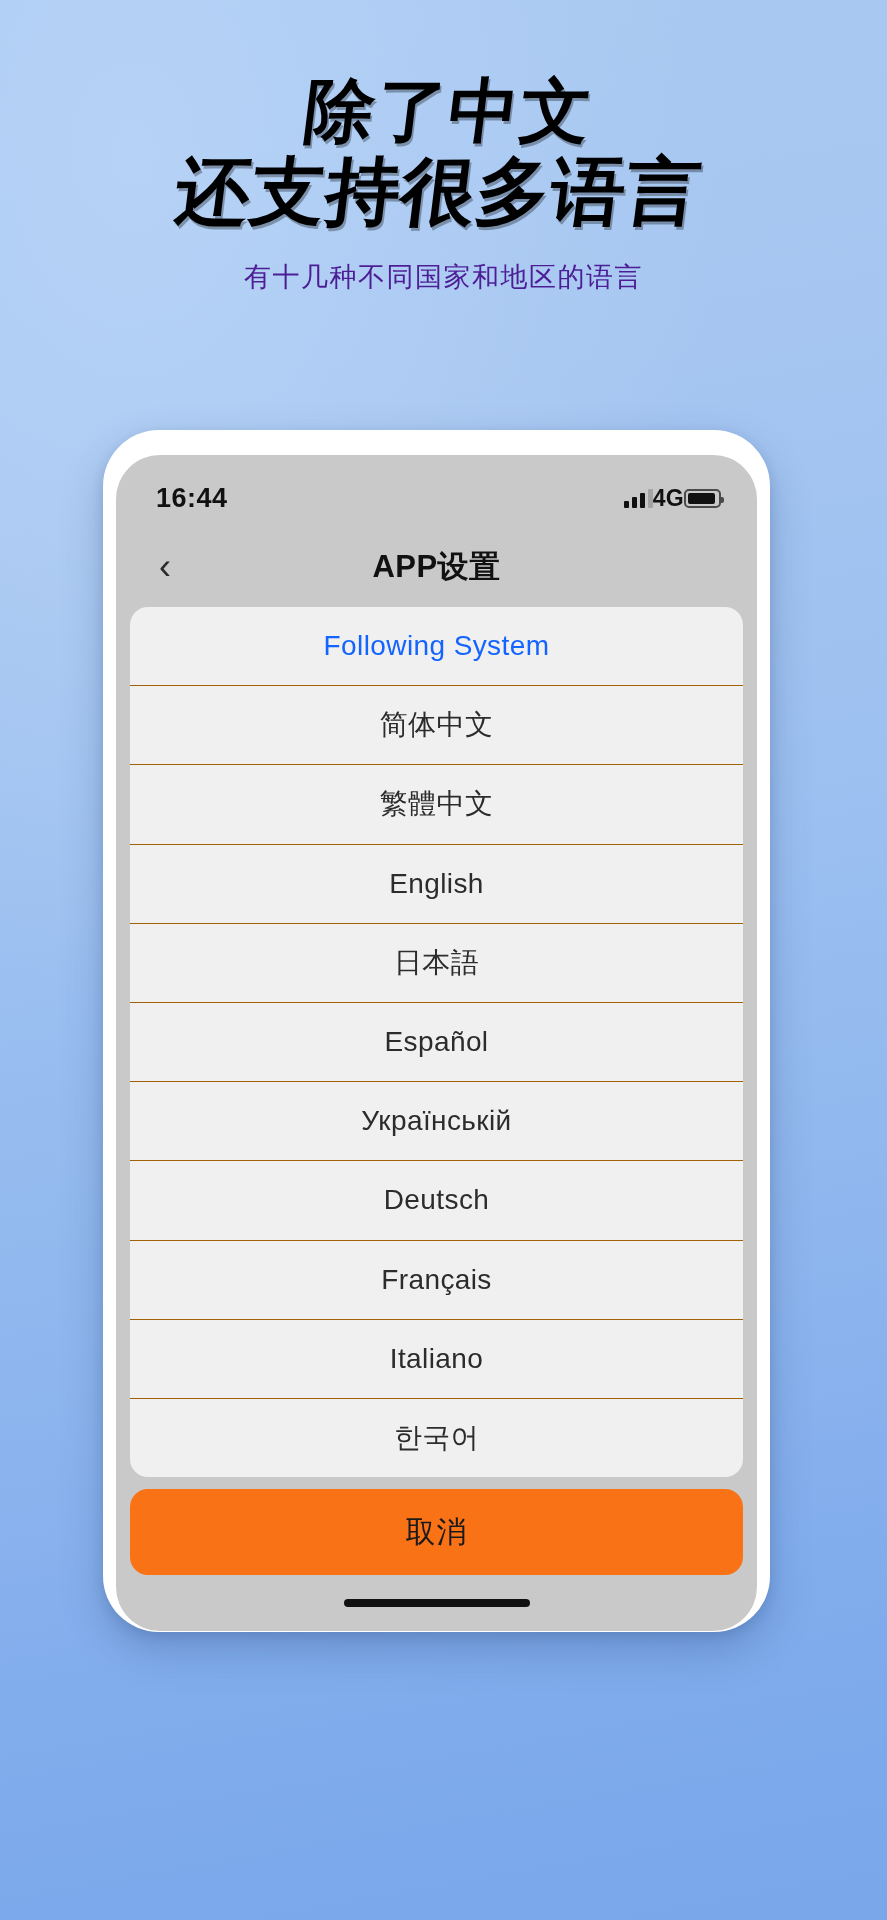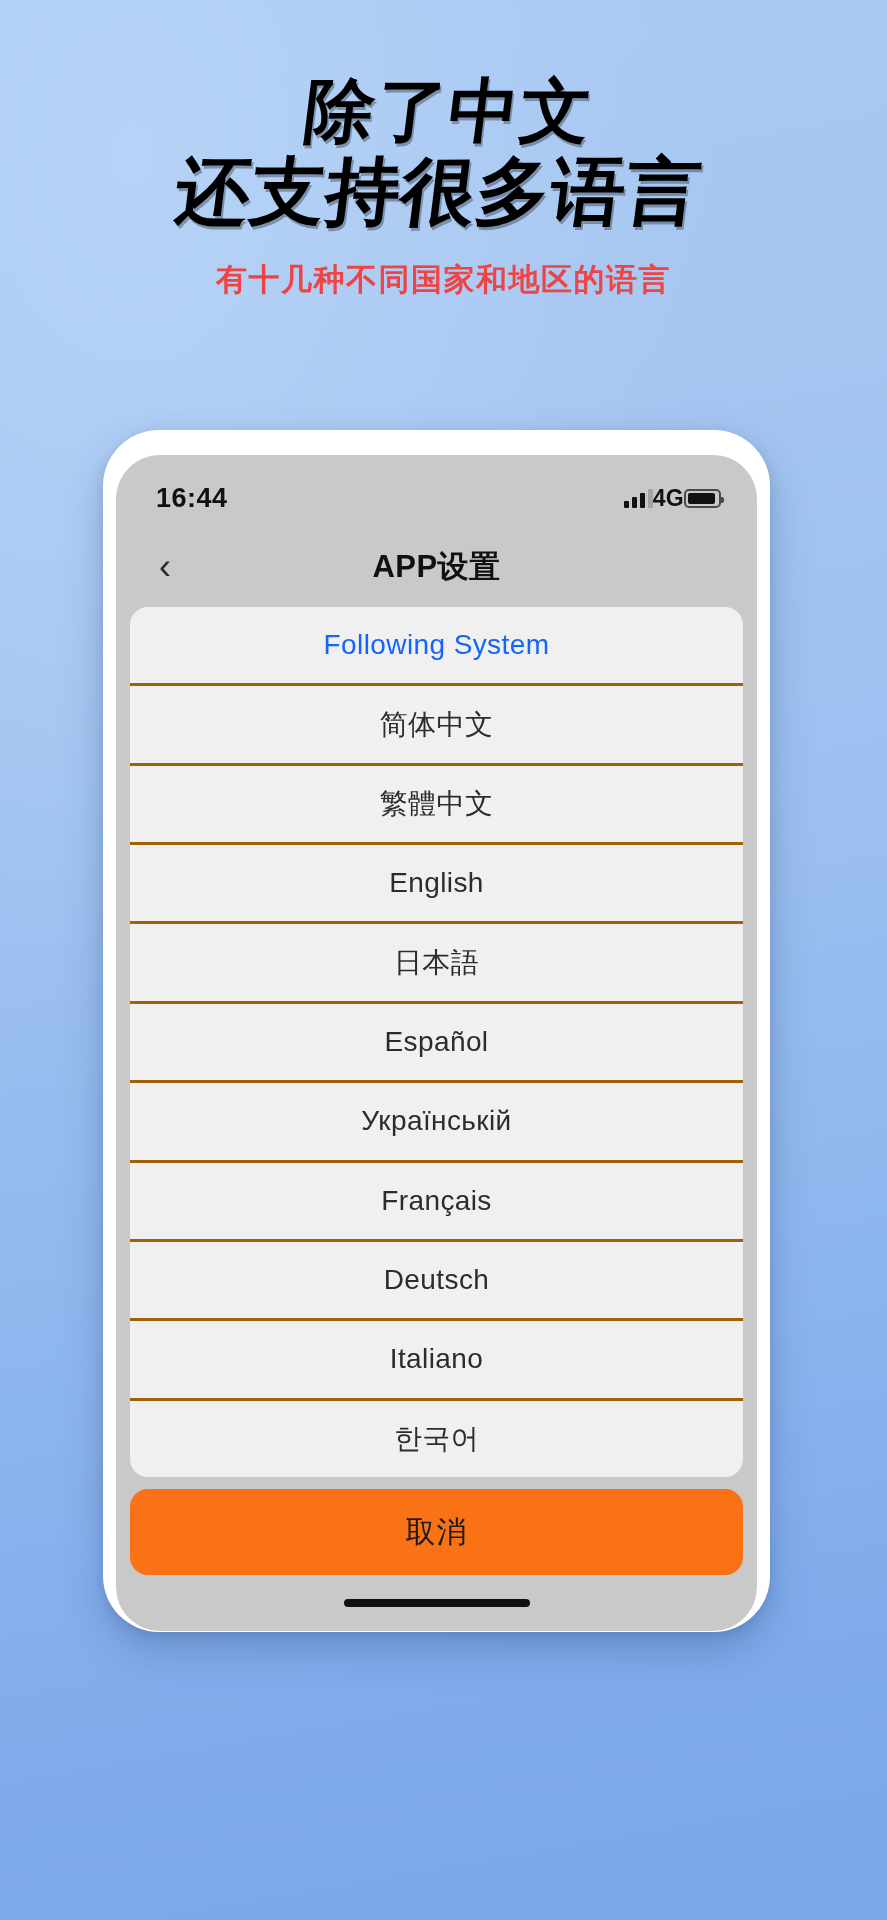--- a/index.html
+++ b/index.html
@@ -31,24 +31,24 @@
     font-size: 70px;
     line-height: 1.12;
     letter-spacing: 2px;
     color: #000;
     transform: skewX(-7deg);
     text-shadow: 2px 3px 0 rgba(0,0,0,0.30);
   }
   .headline .l2 { font-size: 74px; letter-spacing: 1px; }
   .subhead {
     margin-top: 26px;
-    font-size: 31px;
+    font-size: 27px;
     letter-spacing: 1.5px;
-    color: #ef4444;
-    font-weight: 700;
+    color: #4c1d95;
+    font-weight: 400;
   }
 
   
   .phone {
     position: absolute;
     left: 103px;
     top: 430px;
     width: 667px;
     height: 1202px;
     background: #ffffff;
@@ -161,21 +161,21 @@
     display: flex;
     flex-direction: column;
   }
   .option {
     flex: 1 1 0;
     display: flex;
     align-items: center;
     justify-content: center;
     font-size: 28px;
     color: #2c2c2c;
-    border-bottom: 3px solid #a16207;
+    border-bottom: 1px solid #a16207;
     letter-spacing: 0.4px;
   }
   .option:last-child { border-bottom: none; }
   .option.accent { color: #1464ff; font-weight: 400; }
 
   .cancel-btn {
     flex: 0 0 86px;
     margin-top: 12px;
     background: #f97316;
     border-radius: 18px;
@@ -237,22 +237,22 @@
 
     <div class="sheet">
       <div class="options">
         <div class="option accent">Following System</div>
         <div class="option">简体中文</div>
         <div class="option">繁體中文</div>
         <div class="option">English</div>
         <div class="option">日本語</div>
         <div class="option">Español</div>
         <div class="option">Українській</div>
+        <div class="option">Deutsch</div>
         <div class="option">Français</div>
-        <div class="option">Deutsch</div>
         <div class="option">Italiano</div>
         <div class="option">한국어</div>
       </div>
       <div class="cancel-btn">取消</div>
     </div>
 
     <div class="home-area">
       <div class="home-indicator"></div>
     </div>
 

